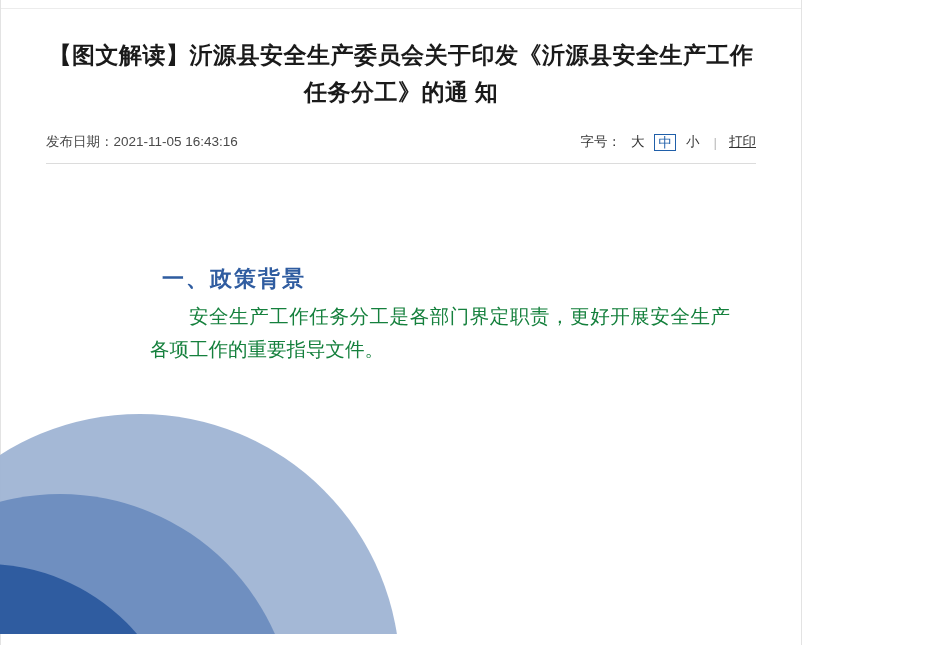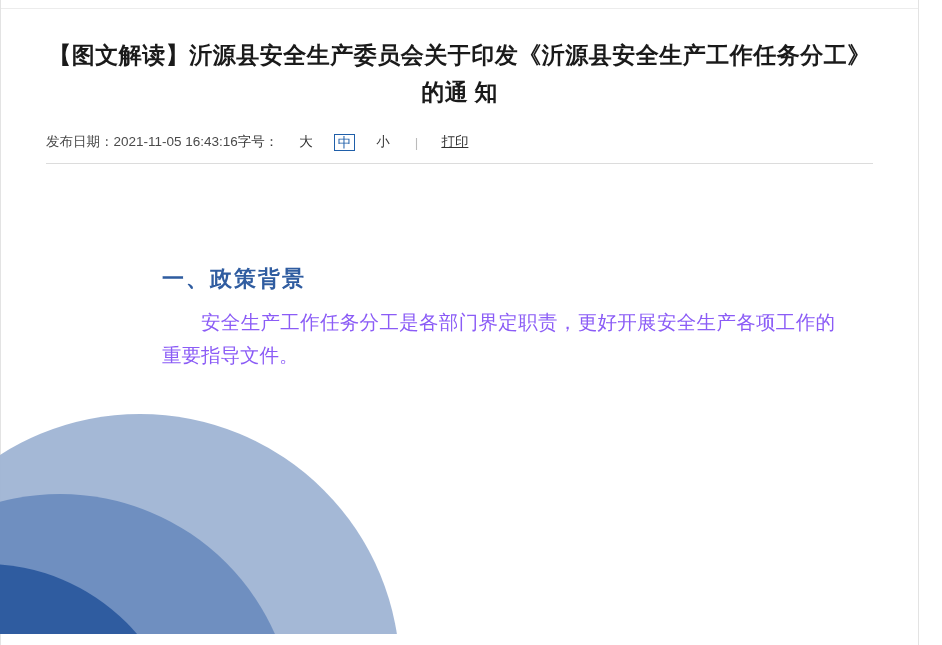--- a/index.html
+++ b/index.html
@@ -9,21 +9,21 @@
   }
   body {
     width: 942px;
     height: 645px;
     font-family: "Liberation Sans", sans-serif;
     overflow: hidden;
     position: relative;
   }
   .page {
     position: relative;
-    width: 919px;
+    width: 802px;
     height: 645px;
     background: #ffffff;
     box-sizing: border-box;
   }
   
   .page::before,
   .page::after {
     content: "";
     position: absolute;
     top: 0;
@@ -50,36 +50,36 @@
     line-height: 37px;
     color: #1a1a1a;
     text-align: center;
     margin: 10px 0 0 0;
     letter-spacing: 0.5px;
   }
 
   .meta-row {
     display: flex;
     align-items: center;
-    justify-content: flex-start;
+    justify-content: space-between;
     margin: 22px 46px 0 46px;
     padding-bottom: 12px;
     border-bottom: 1px solid #dcdcdc;
     font-size: 13.5px;
     color: #555555;
   }
   .meta-left {
     color: #4a4a4a;
     font-size: 13.5px;
     white-space: nowrap;
   }
   .meta-right {
     display: flex;
     align-items: center;
-    gap: 19px;
+    gap: 8px;
     color: #333333;
     font-size: 13.5px;
     white-space: nowrap;
   }
   .fontsize-label { color: #333; }
   .fs-opt {
     color: #333333;
     cursor: pointer;
     padding: 0 2px;
   }
@@ -153,23 +153,23 @@
     font-weight: bold;
     font-size: 22px;
     color: #2f5ca0;
     margin: 0 0 6px 12px;
     letter-spacing: 2px;
   }
   .para {
     font-family: "Liberation Serif", "DejaVu Serif", serif;
     font-size: 19.5px;
     line-height: 33px;
-    color: #8b5cf6;
+    color: #15803d;
     text-indent: 2em;
-    margin: 12px;
+    margin: 0;
     text-align: justify;
   }
 </style>
 </head>
 <body>
 
 <div class="page">
 
   <div class="topbar"></div>
 

